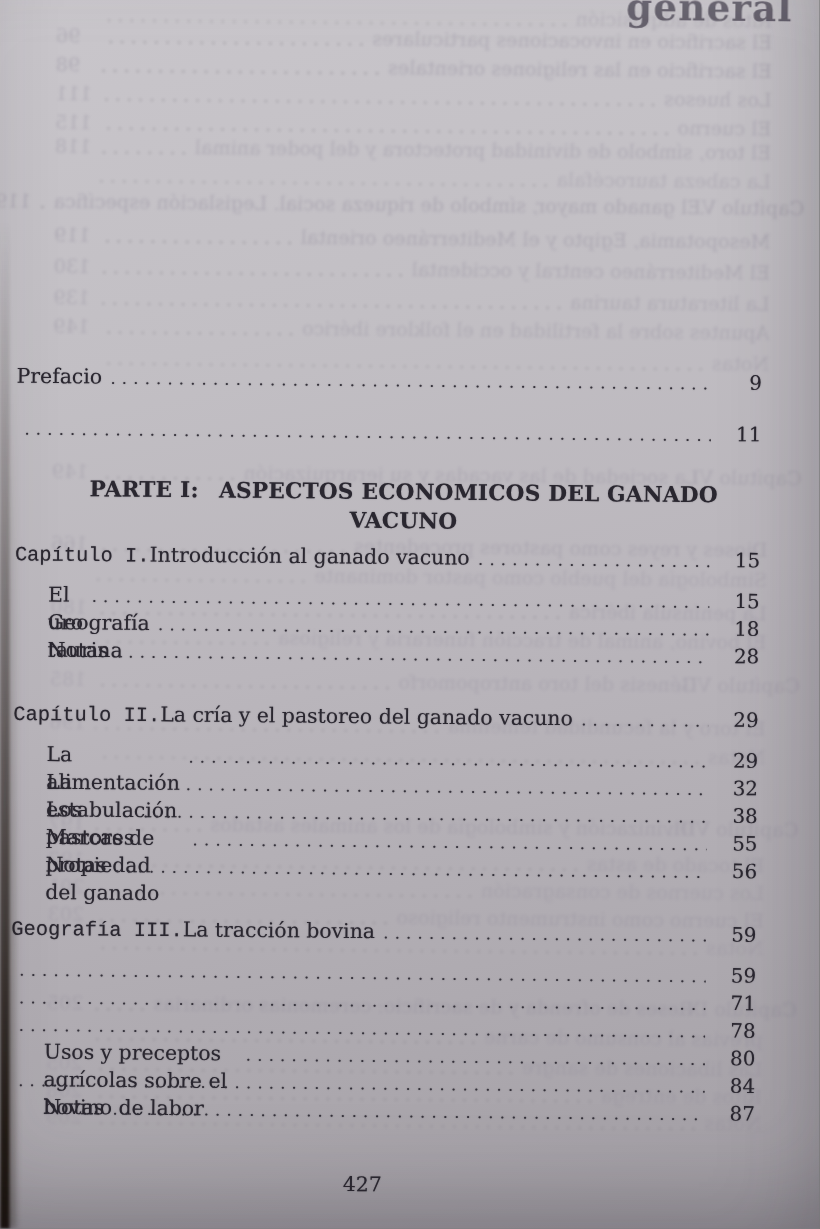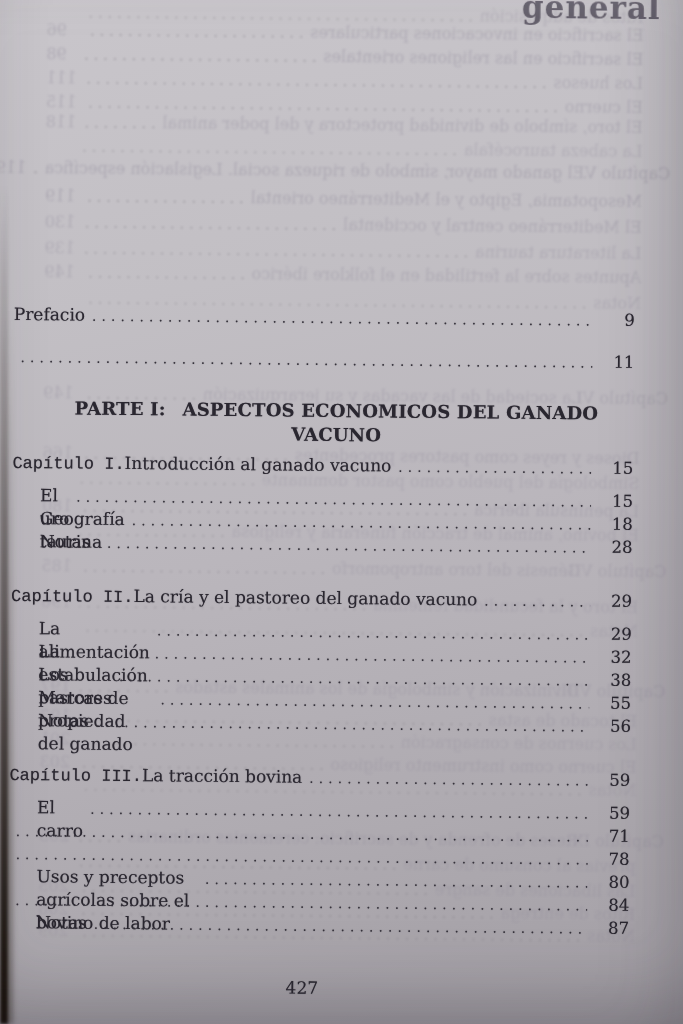--- a/index.html
+++ b/index.html
@@ -353,29 +353,28 @@
             <div class="row">
               <span class="lbl">Notas</span>
               <span class="dots"></span>
               <span class="num">56</span>
             </div>
           </div>
       </div>
 
       <div class="chblock">
         <div class="row">
-          <span class="chlabel">Capítulo III.</span>
+          <span class="chlabel">Geografía III.</span>
           <span class="chtitle">La tracción bovina</span>
           <span class="dots"></span>
           <span class="num">59</span>
         </div>
         <div class="subs">
 
             <div class="row">
-              <span class="lbl">El carro</span>
               <span class="dots"></span>
               <span class="num">59</span>
             </div>
 
             <div class="row">
               <span class="dots"></span>
               <span class="num">71</span>
             </div>
 
             <div class="row">

